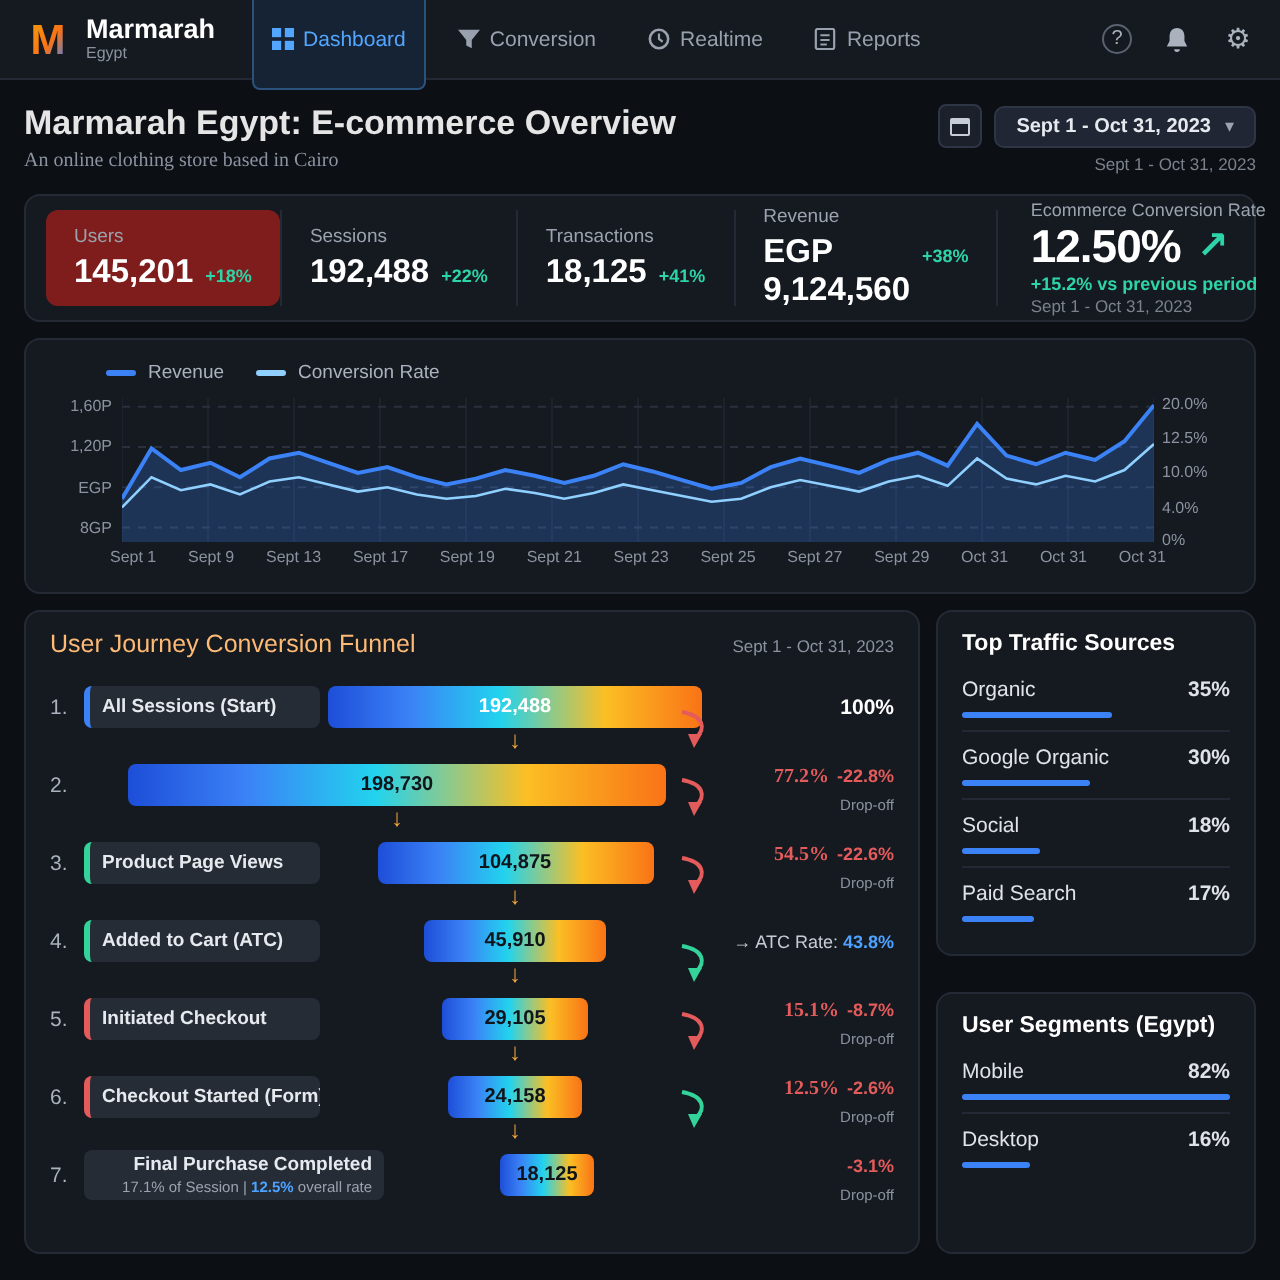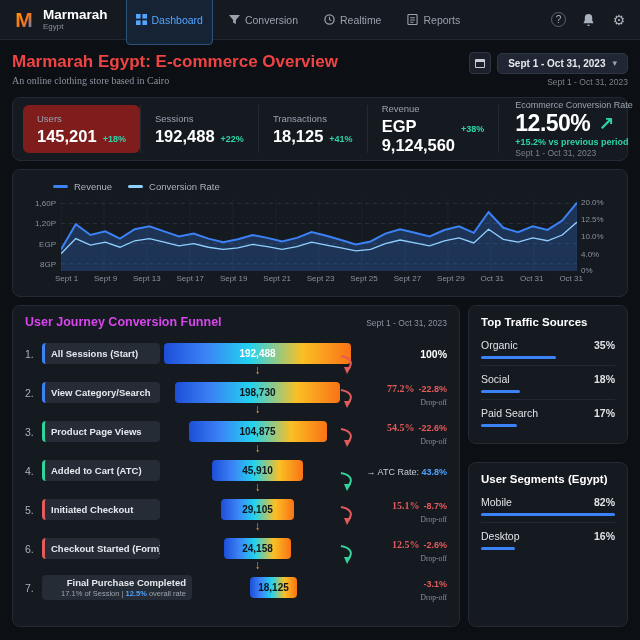--- a/index.html
+++ b/index.html
@@ -19,21 +19,21 @@
   .nav-item svg { display:block; }
   .nav-right { margin-left:auto; display:flex; align-items:center; gap:13px; color:#aab2bd; }
   .nav-ico { width:18px; height:18px; display:flex; align-items:center; justify-content:center;
     font-size:12px; cursor:pointer; }
   .nav-ico.help { border:1px solid #5a6270; border-radius:50%; font-size:10px; width:15px; height:15px; }
 
   .page { padding:10px 12px; }
 
   
   .pg-head { display:flex; justify-content:space-between; align-items:flex-start; margin:2px 0 10px; }
-  .pg-title { font-size:17px; font-weight:bold; color:#ef4444; }
+  .pg-title { font-size:17px; font-weight:bold; color:#e5e5e5; }
   .pg-sub { font-size:10px; color:#8b93a0; margin-top:3px;font-family:Liberation Serif, serif; }
   .head-right { display:flex; flex-direction:column; align-items:flex-end; gap:3px; }
   .date-row { display:flex; gap:6px; align-items:center; }
   .cal-btn { width:22px; height:22px; background:#1b202a; border:1px solid #2e3545; border-radius:4px;
     display:flex; align-items:center; justify-content:center; cursor:pointer; }
   .cal-glyph { width:10px; height:9px; border:1.5px solid #c7cdd6; border-top:3px solid #c7cdd6; border-radius:1px; }
   .date-pill { background:#202633; border:1px solid #2e3545; border-radius:5px; padding:4px 10px;
     font-size:10px; font-weight:bold; color:#e6e9ee; display:flex; gap:7px; align-items:center; cursor:pointer; }
   .date-pill .chev { color:#9aa3ae; font-size:9px; }
   .date-sub { font-size:8.5px; color:#7a828c; }
@@ -69,21 +69,21 @@
     color:#8b93a0; transform:translateY(-50%); }
   .ytr { position:absolute; right:-40px; width:36px; text-align:left; font-size:8px;
     color:#8b93a0; transform:translateY(-50%); }
   .xlabels { display:flex; justify-content:space-between; margin:3px 34px 0 32px; }
   .xlabels span { font-size:8px; color:#8b93a0; }
 
   
   .bottom { display:flex; gap:8px; height:322px; }
   .funnel-card { flex:0 0 448px; padding:9px 12px; }
   .f-head { display:flex; justify-content:space-between; align-items:baseline; margin-bottom:5px; }
-  .f-title { font-size:12.5px; font-weight:bold; color:#d946ef; }
+  .f-title { font-size:12.5px; font-weight:normal; color:#fdba74; }
   .f-date { font-size:8.5px; color:#8b93a0; }
   .f-row { height:39px; display:flex; align-items:center; position:relative; }
   .f-num { width:17px; font-size:10.5px; color:#aab2bd; flex:0 0 17px; }
   .f-label { flex:0 0 118px; font-size:9.5px; font-weight:bold; color:#e6e9ee; background:#262c36;
     border-radius:4px; padding:5px 6px; border-left:3px solid transparent; white-space:nowrap;
     overflow:hidden; cursor:default; }
   .f-label.wide { flex:0 0 150px; padding:2px 6px;text-align:right; }
   .f-sub { display:block; font-size:7.5px; font-weight:normal; color:#9aa3ae; margin-top:1px; }
   .f-sub .hi { color:var(--c-blue,#4da3ff); font-weight:bold; }
   .f-barwrap { flex:1; position:relative; display:flex; justify-content:center; margin:0 4px; }
@@ -91,21 +91,21 @@
     min-width:46px; cursor:pointer;
     background:linear-gradient(90deg,#1d4ed8 0%,#3b82f6 22%,#22d3ee 46%,#fbbf24 74%,#f97316 100%); }
   .f-val { font-size:10px; font-weight:bold; color:#10141b; }
   .f-val.lt { color:#fff; }
   .down-arrow { position:absolute; left:50%; bottom:-13px; transform:translateX(-50%);
     color:var(--c-orange,#f0a53a); font-size:12px; font-weight:bold; z-index:2; }
   .f-ann { flex:0 0 92px; text-align:right; line-height:1.3; position:relative; }
   .pct-r { font-size:10px; font-weight:bold; color:var(--c-red,#e35b5b);font-family:Liberation Serif, serif; }
   .drop-r { font-size:9px; font-weight:bold; color:var(--c-red,#e35b5b); margin-left:4px; }
   .pct-w { font-size:10.5px; font-weight:bold; color:#fff; }
-  .note { display:block; font-size:7.5px; color:#8b93a0;font-family:Liberation Serif, serif; }
+  .note { display:block; font-size:7.5px; color:#8b93a0; }
   .atc-line { font-size:9px; color:#c7cdd6; white-space:nowrap; }
   .atc-val { color:var(--c-blue,#4da3ff); font-weight:bold; }
   .curve { position:absolute; left:-16px; top:12px; z-index:2; }
   .curve.red { color:var(--c-red,#e35b5b); }
   .curve.green { color:var(--c-green,#34d399); }
 
   
   .right-col { flex:1; display:flex; flex-direction:column; gap:18px; }
   .side-card { padding:10px 12px; }
   .t-title { font-size:11.5px; font-weight:bold; color:#fff; margin-bottom:4px; }
@@ -325,21 +325,20 @@
           <svg class="curve red" width="16" height="20" viewBox="0 0 16 20">
             <path d="M2 1 C13 3 14 9 9 14" fill="none" stroke="currentColor" stroke-width="2"></path>
             <polygon points="5,12 12,12 8,19" fill="currentColor"></polygon>
           </svg>
           <span class="pct-w">100%</span>
         </div>
       </div>
 
       <div class="f-row">
         <span class="f-num">2.</span>
-        <span class="f-label" style="border-left-color: rgb(59, 130, 246);">View Category/Search</span>
         <div class="f-barwrap">
           <div class="f-bar" style="width: 87.9%;">
             <span class="f-val">198,730</span>
           </div>
           <span class="down-arrow">↓</span>
         </div>
         <div class="f-ann">
           <svg class="curve red" width="16" height="20" viewBox="0 0 16 20">
             <path d="M2 1 C13 3 14 9 9 14" fill="none" stroke="currentColor" stroke-width="2"></path>
             <polygon points="5,12 12,12 8,19" fill="currentColor"></polygon>
@@ -449,20 +448,27 @@
         <div class="t-title">Top Traffic Sources</div>
         <div class="t-row">
           <div class="t-line">
             <span class="t-label">Organic</span>
             <span class="t-pct">35%</span>
           </div>
           <div class="mini-bar" style="width: 56%;"></div>
         </div>
         <div class="t-row">
           <div class="t-line">
+            <span class="t-label">Google Organic</span>
+            <span class="t-pct">30%</span>
+          </div>
+          <div class="mini-bar" style="width: 48%;"></div>
+        </div>
+        <div class="t-row">
+          <div class="t-line">
             <span class="t-label">Social</span>
             <span class="t-pct">18%</span>
           </div>
           <div class="mini-bar" style="width: 28.8%;"></div>
         </div>
         <div class="t-row">
           <div class="t-line">
             <span class="t-label">Paid Search</span>
             <span class="t-pct">17%</span>
           </div>

